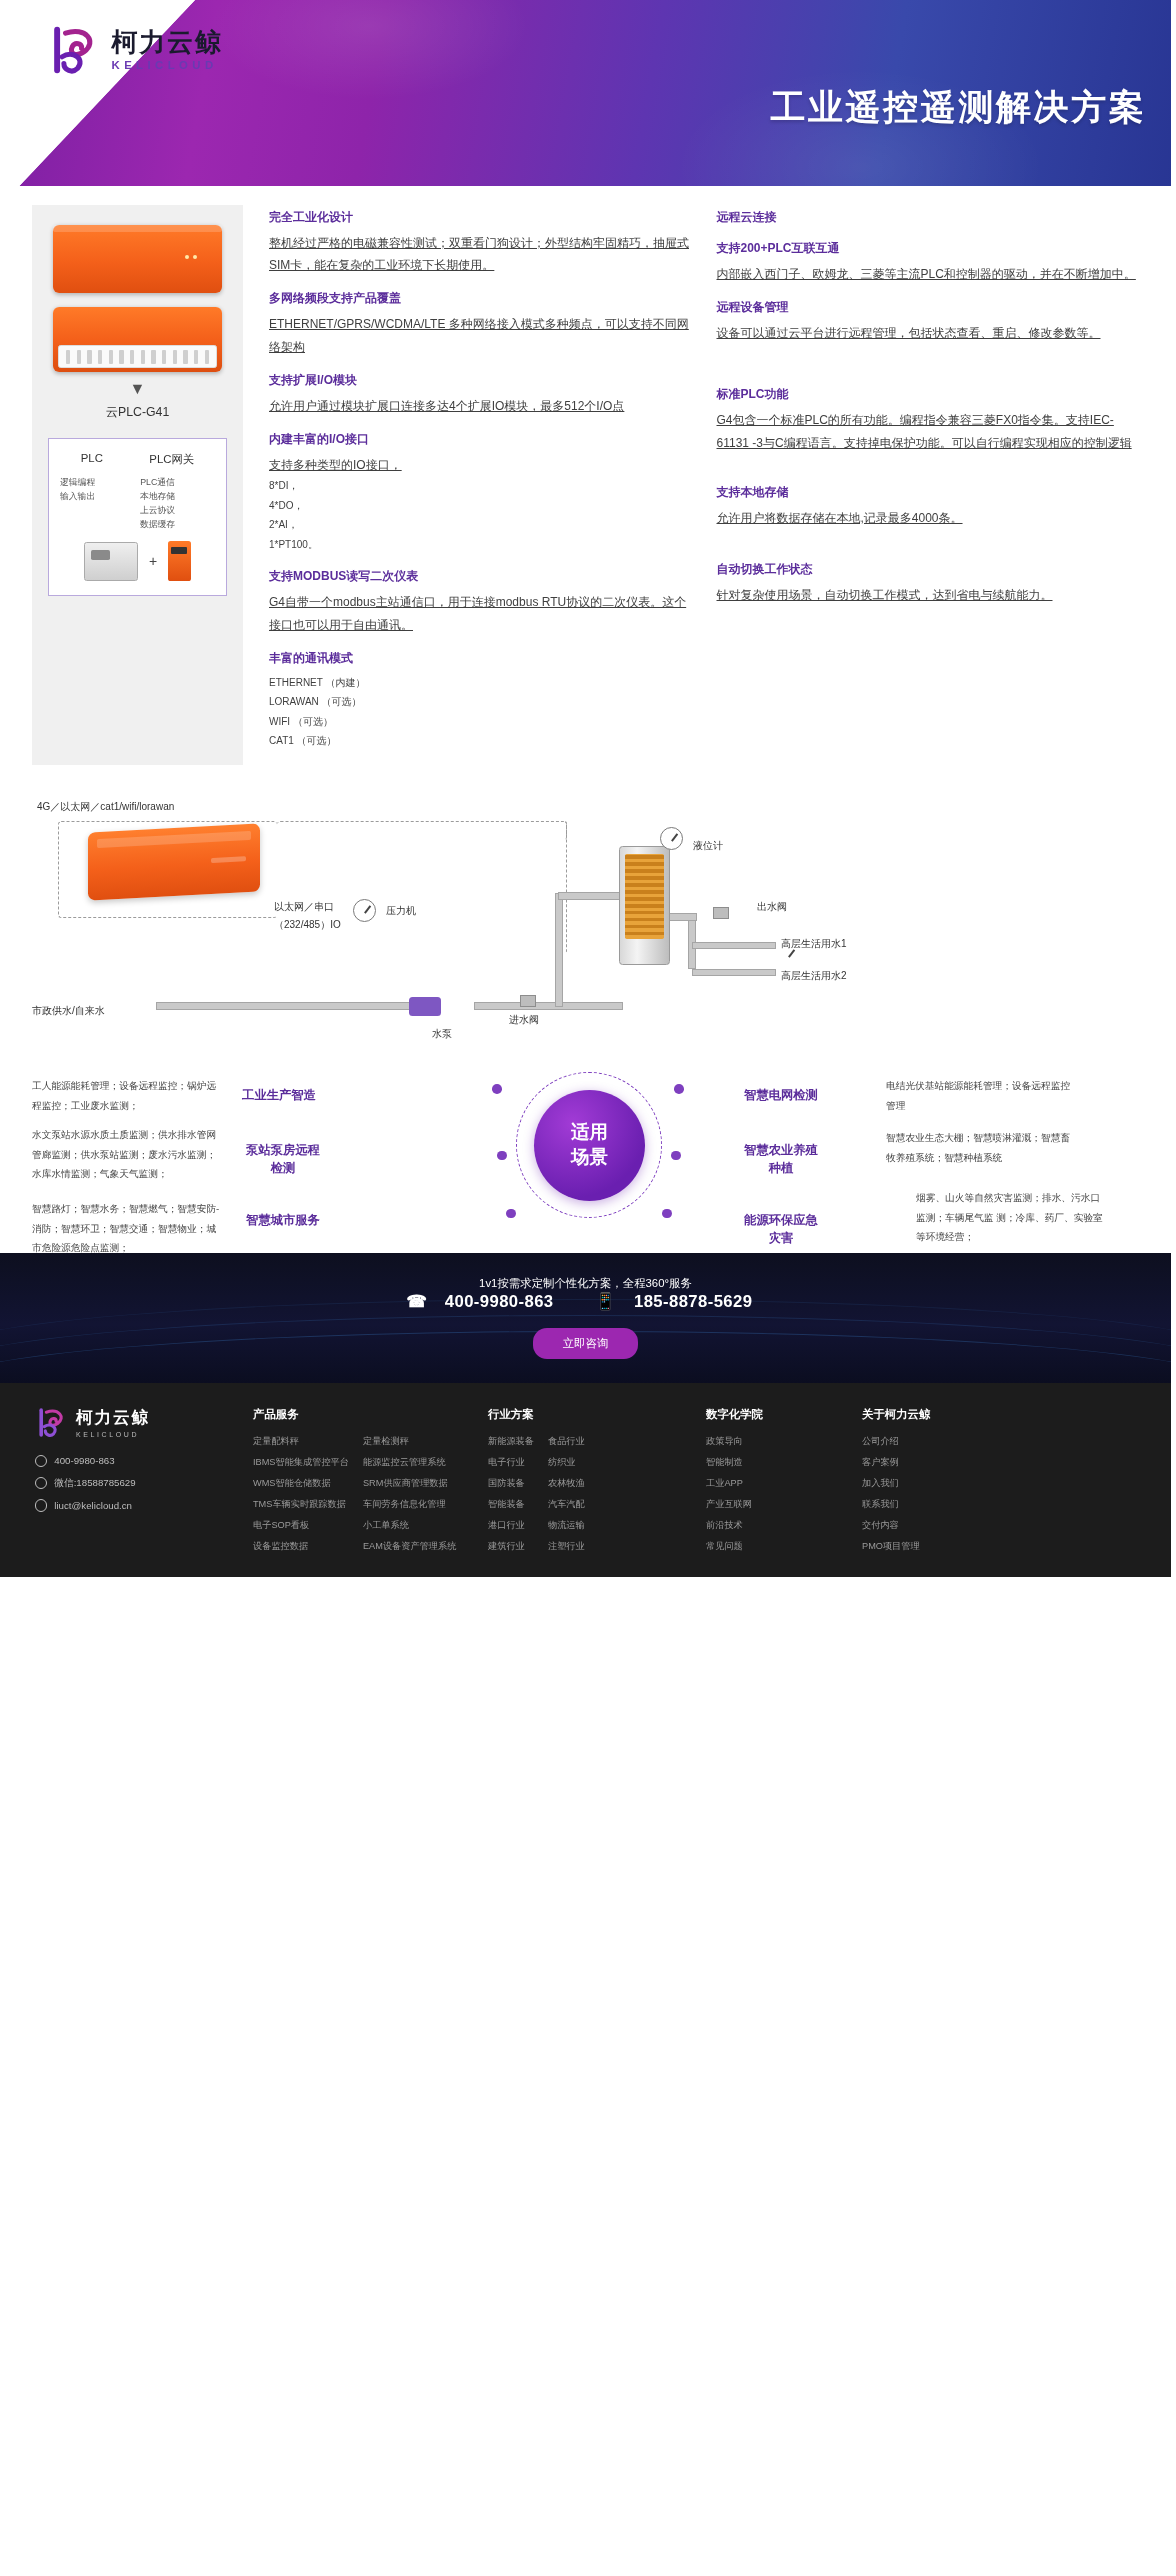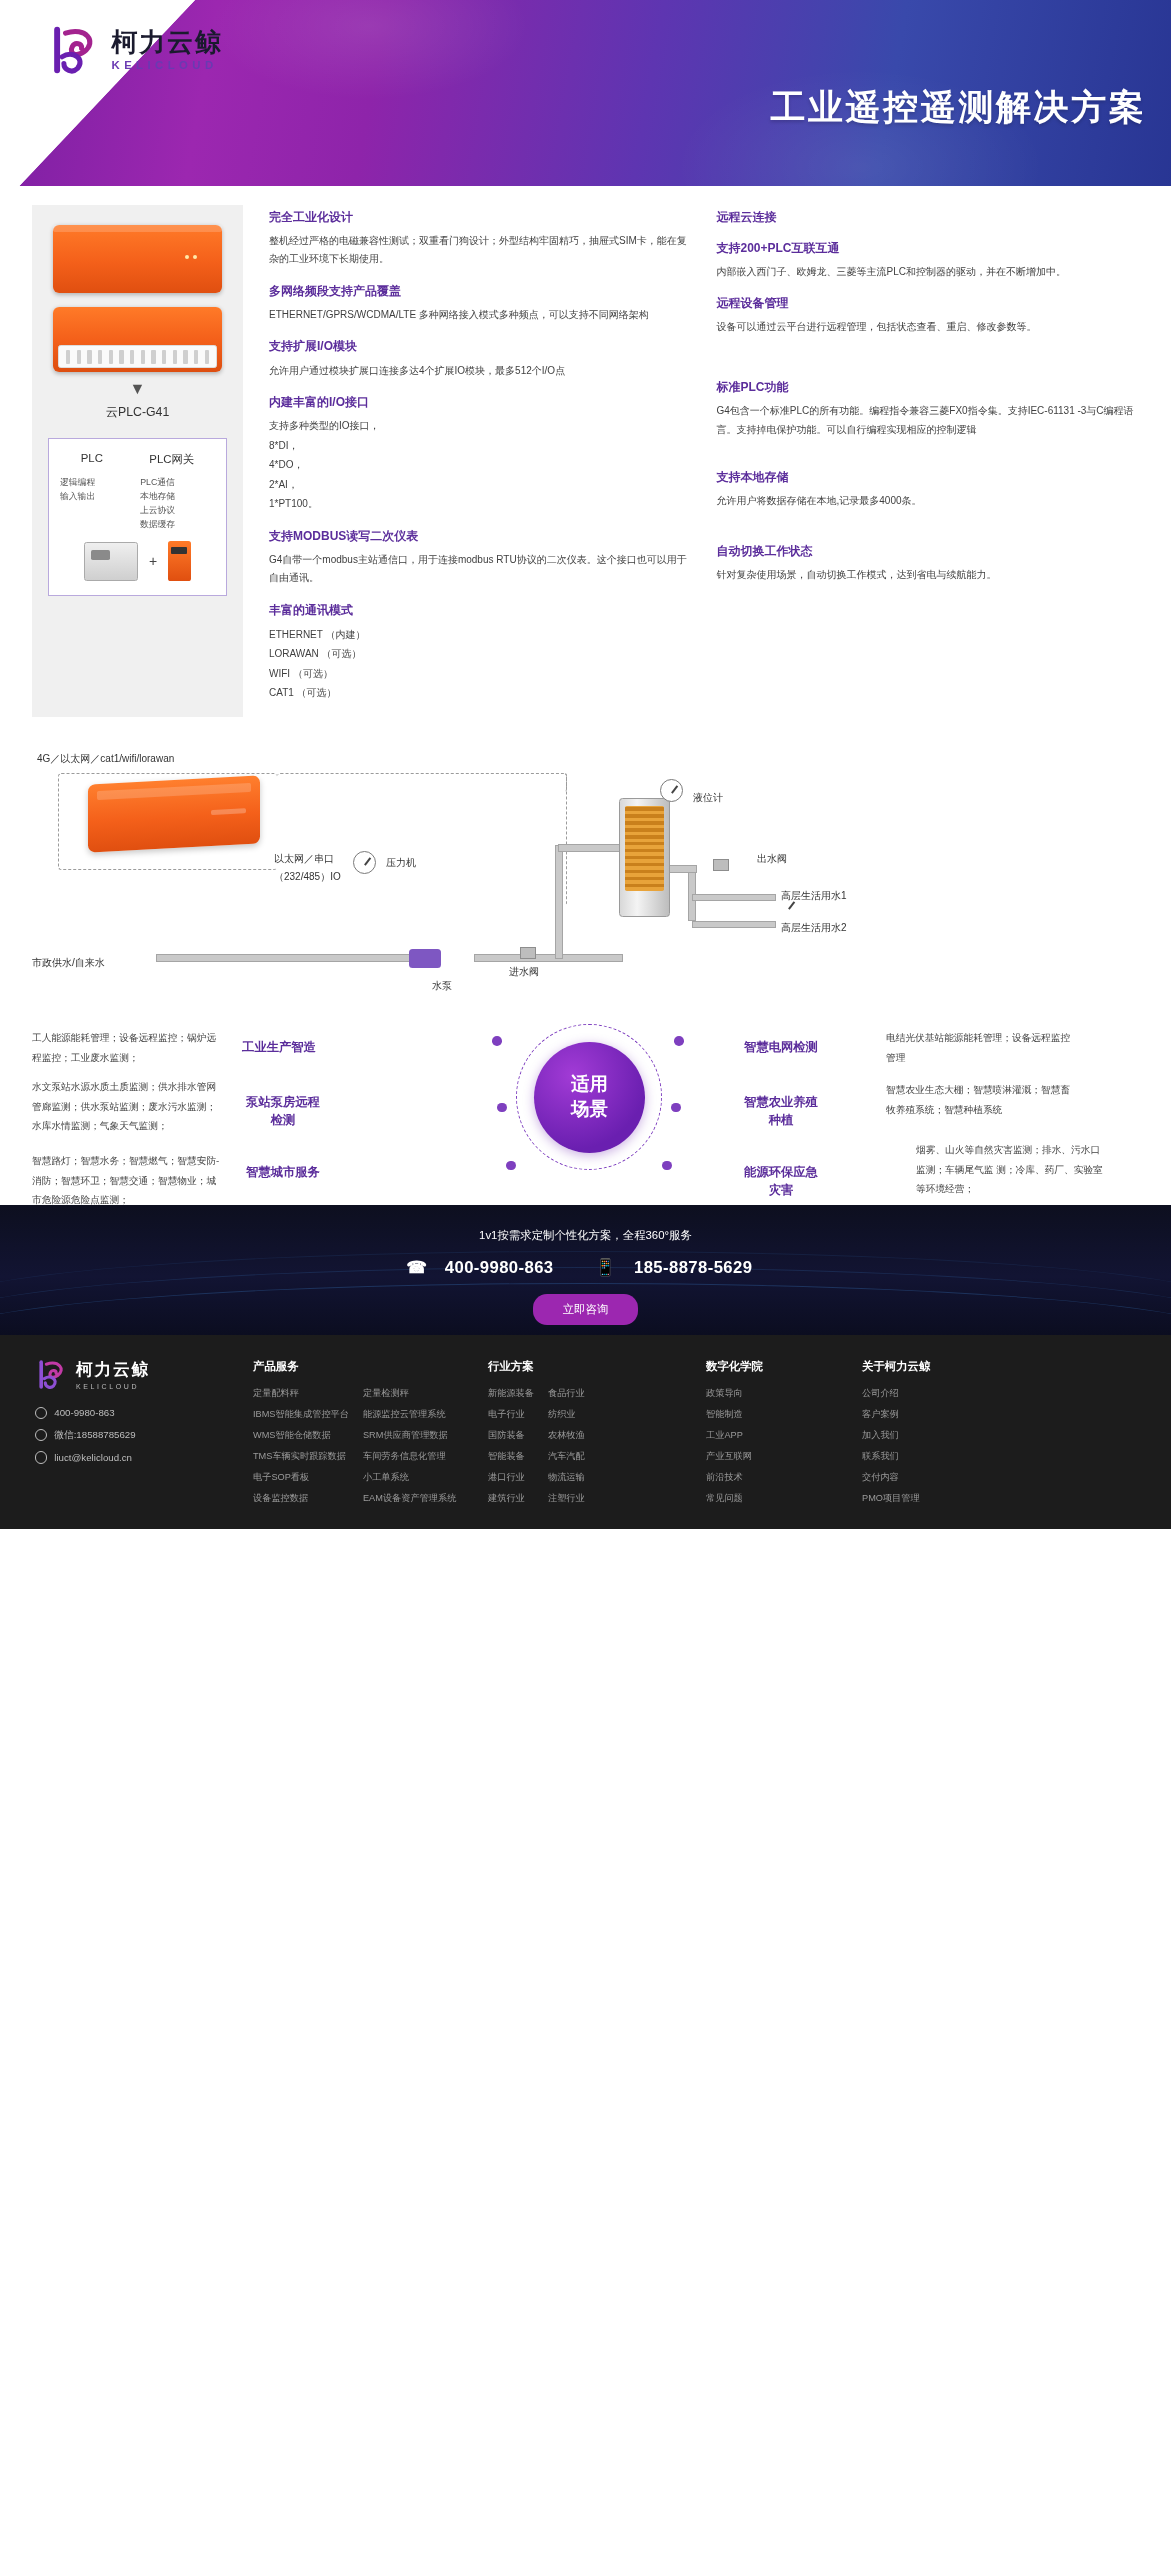--- a/index.html
+++ b/index.html
@@ -123,23 +123,24 @@
   .fcol { width: 50%; }
   .fitem { margin-bottom: 14px; }
   .fitem h4 {
     margin: 0 0 6.1px 0;
     font-size: 12px;
     color: #5b2d9b;
     font-weight: bold;
   }
   .fitem p {
     margin: 0;
-    font-size: 10px;
+    font-size: 12px;
     line-height: 1.85;
     color: #3f3f3f;
+    text-decoration: underline;
   }
   .flist { margin:0; font-size: 10px; line-height: 1.95; color:#3f3f3f;}
 
   
   .diagram {
     position: relative;
     height: 263px;
     margin: 23px 0 0 0;
   }
   .diagram .lbl { position: absolute; font-size: 10px; color: #333; }
@@ -193,21 +194,21 @@
     overflow: hidden;
     text-align: center;
     color: #fff;
   }
   .cta .wave {
     position:absolute; left:-5%; width:110%; height:105px; bottom:-30px;
     border-radius: 50%;
     border-top: 1.8px solid rgba(64,140,220,.45);
   }
   .cta-line1 { position:relative; font-size: 11.4px; padding-top: 23px; }
-  .cta-phones { position:relative; margin-top: 14px; font-size: 16.7px; font-weight: bold; letter-spacing: 0.4px;}
+  .cta-phones { position:relative; font-size: 16.7px; font-weight: bold; letter-spacing: 0.4px;}
   .cta-phones span { margin: 0 12.3px; }
   .cta-btn {
     position:relative; display:inline-block; margin-top: 16px;
     background: #9c27b0; color:#fff; border:none;
     padding: 8px 30px; border-radius: 14px; font-size: 11.4px; cursor:pointer;
   }
 
   
   .footer {
     background: #1c1c1c;

